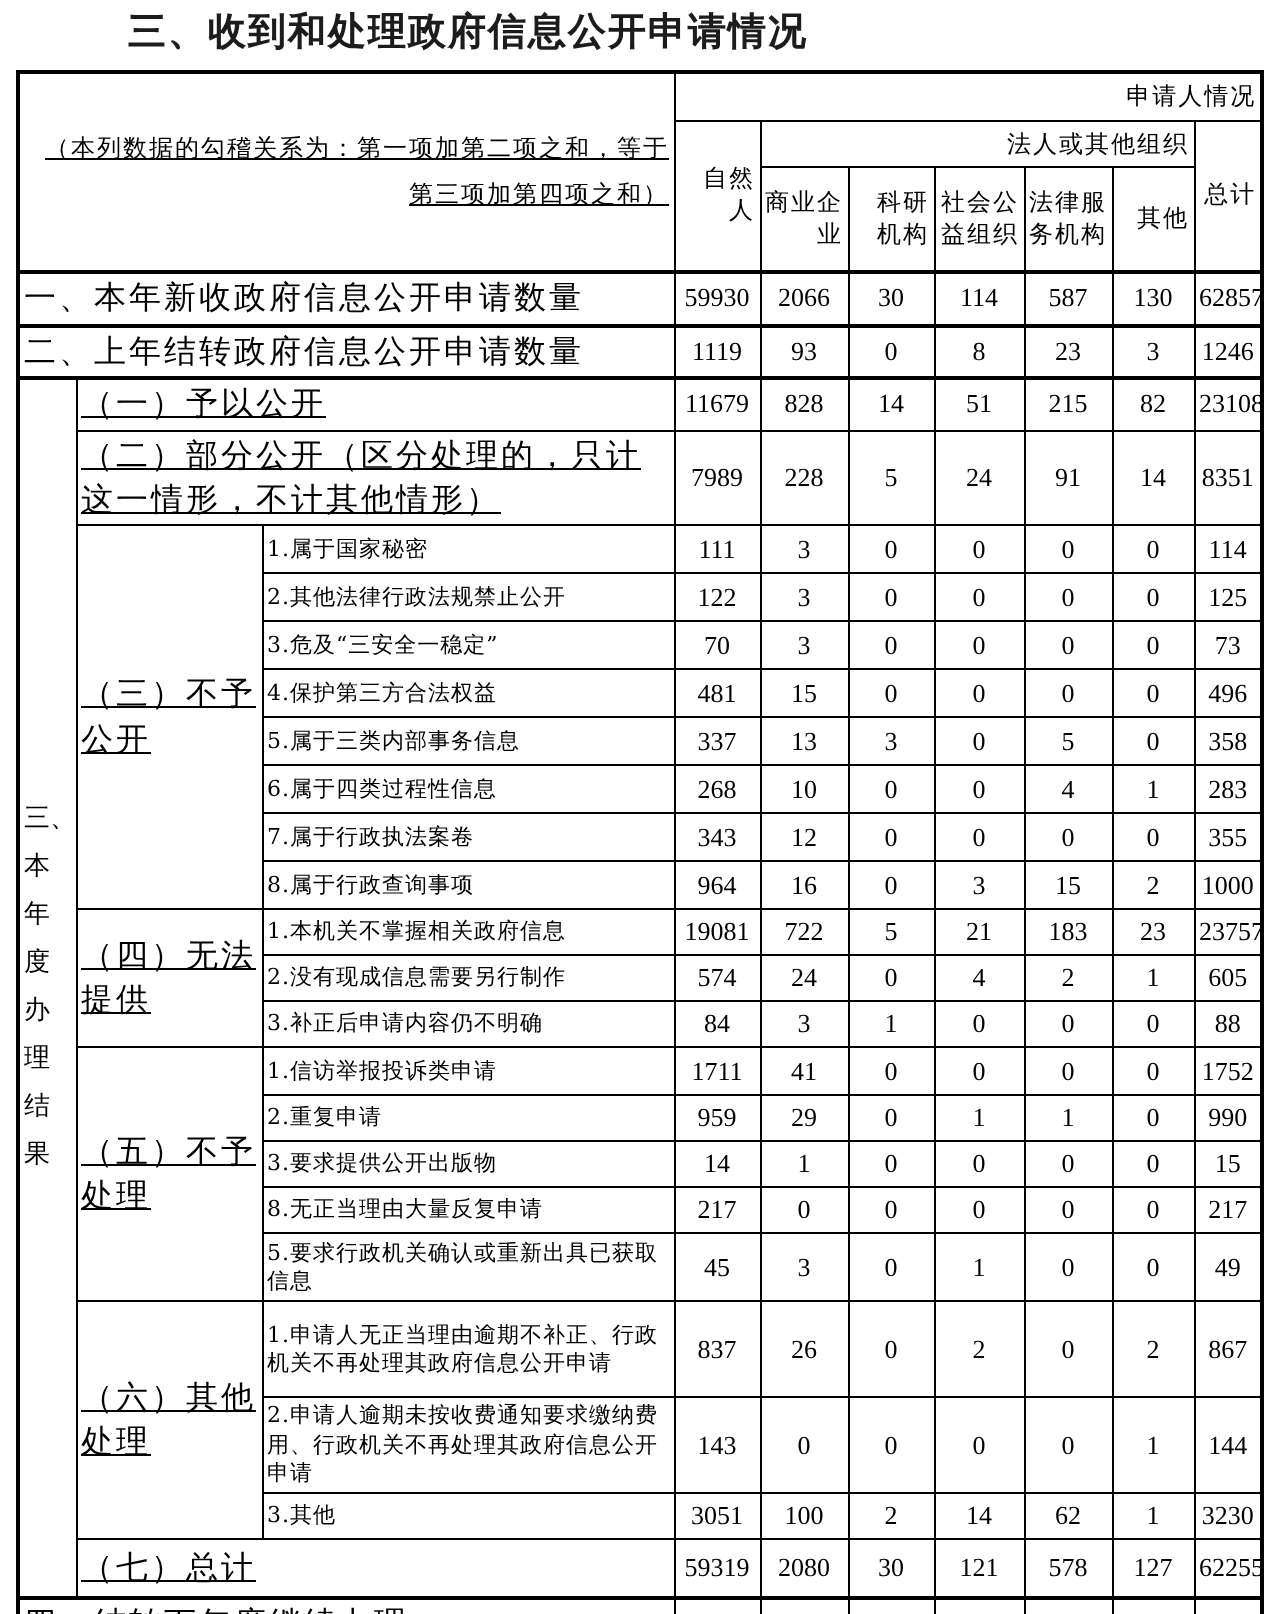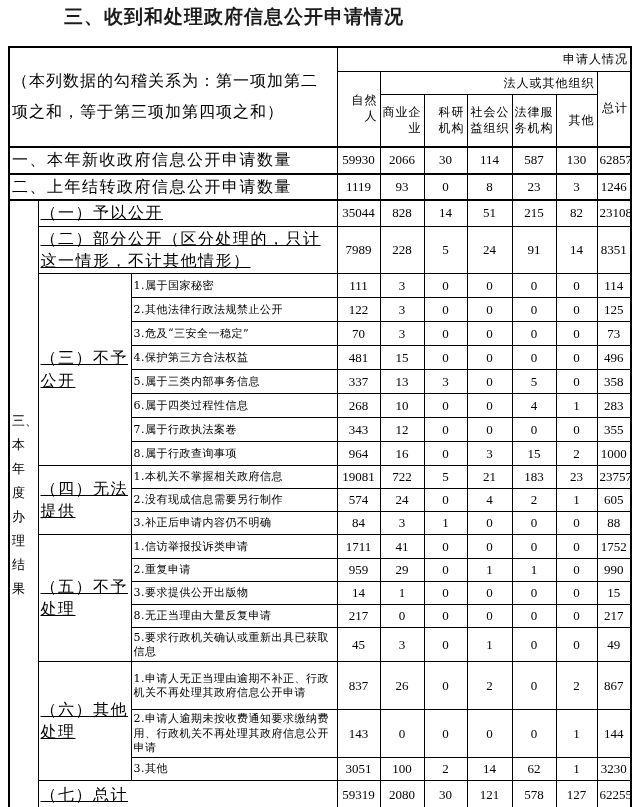--- a/index.html
+++ b/index.html
@@ -1,22 +1,22 @@
 <!DOCTYPE html>
 <html><head>
 <meta charset="utf-8">
 <style>
   html,body{margin:0;padding:0;background:#fff;}
   body{width:636px;height:807px;overflow:hidden;font-family:"DejaVu Serif",serif;color:#000;}
   .page{position:relative;width:636px;height:807px;background:#fff;}
-  .title{margin:0;padding:5px 0 18px 64px;font-family:"DejaVu Sans",sans-serif;font-weight:bold;font-size:19px;color:#1c1c1c;letter-spacing:1px;line-height:1.2;}
+  .title{margin:0;padding:5px 0 7px 64px;font-family:"DejaVu Sans",sans-serif;font-weight:bold;font-size:19px;color:#1c1c1c;letter-spacing:1px;line-height:1.2;}
   table.disclosure{border-collapse:collapse;table-layout:fixed;width:620px;margin-left:8px;border:2px solid #000;}
   table.disclosure td,table.disclosure th{border:1px solid #000;padding:1px 2px;overflow:hidden;vertical-align:middle;font-weight:normal;box-sizing:border-box;}
   th{font-size:12px;letter-spacing:1px;line-height:1.3;text-align:right;}
-  .note{font-size:16px;letter-spacing:1px;line-height:1.9;text-align:left;padding:2px 4px;vertical-align:middle;}
+  .note{font-size:12px;letter-spacing:1px;line-height:1.9;text-align:right;padding:2px 4px;vertical-align:middle;text-decoration:underline;}
   .lbl{font-size:16px;letter-spacing:1.5px;text-align:left;padding-left:4px;line-height:1.4;}
   .cat{padding-left:7px;text-decoration:underline;}
   .sub{font-size:11px;letter-spacing:0.5px;text-align:left;padding-left:2px;line-height:1.3;}
   .num{font-family:"Liberation Serif","DejaVu Serif",serif;font-size:13px;text-align:center;padding:0;}
   .vert{font-size:13px;text-align:left;line-height:1.85;vertical-align:middle;padding:165px 1px 0 1px;letter-spacing:0;}
   .bthick{border-bottom-width:2px !important;}
   tr.thick td{border-bottom-width:2px;}
 </style>
 </head>
 <body>
@@ -72,21 +72,21 @@
         <td class="num">93</td>
         <td class="num">0</td>
         <td class="num">8</td>
         <td class="num">23</td>
         <td class="num">3</td>
         <td class="num">1246</td>
       </tr>
       <tr style="height:23px">
         <td class="vert bthick" rowspan="22">三、本年度办理结果</td>
         <td class="lbl cat" colspan="2">（一）予以公开</td>
-        <td class="num">35044</td>
+        <td class="num">11679</td>
         <td class="num">828</td>
         <td class="num">14</td>
         <td class="num">51</td>
         <td class="num">215</td>
         <td class="num">82</td>
         <td class="num">23108</td>
       </tr>
       <tr style="height:32px">
         <td class="lbl cat" colspan="2">（二）部分公开（区分处理的，只计这一情形，不计其他情形）</td>
         <td class="num">7989</td>

